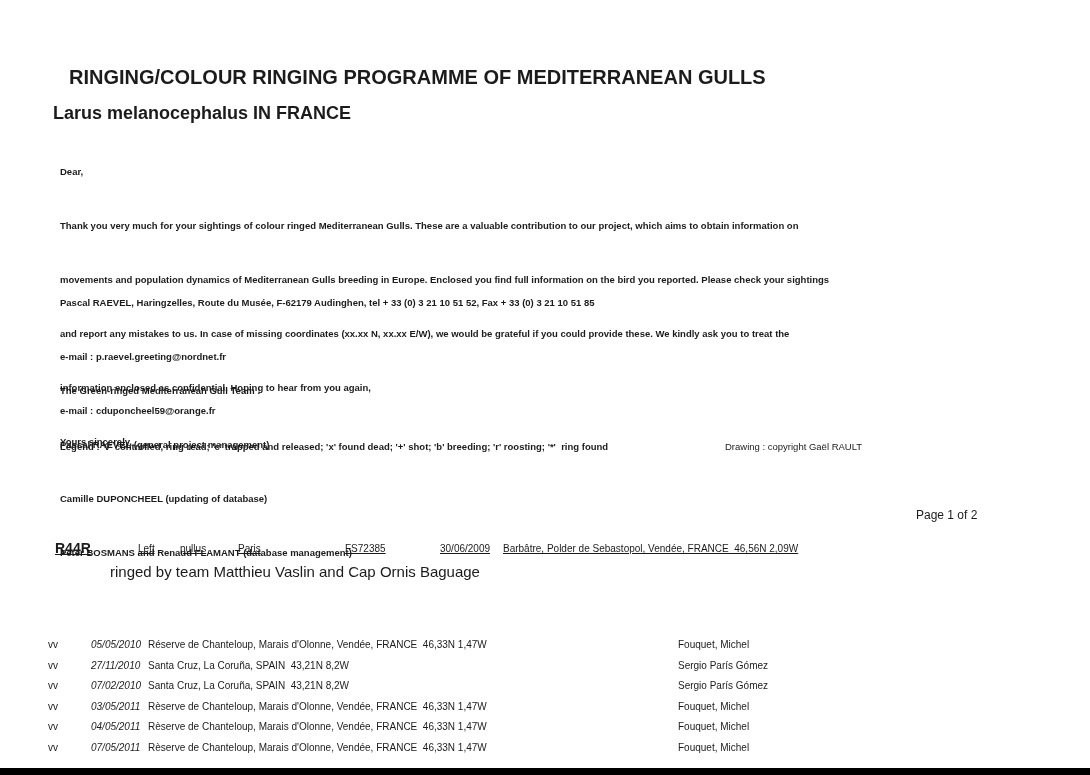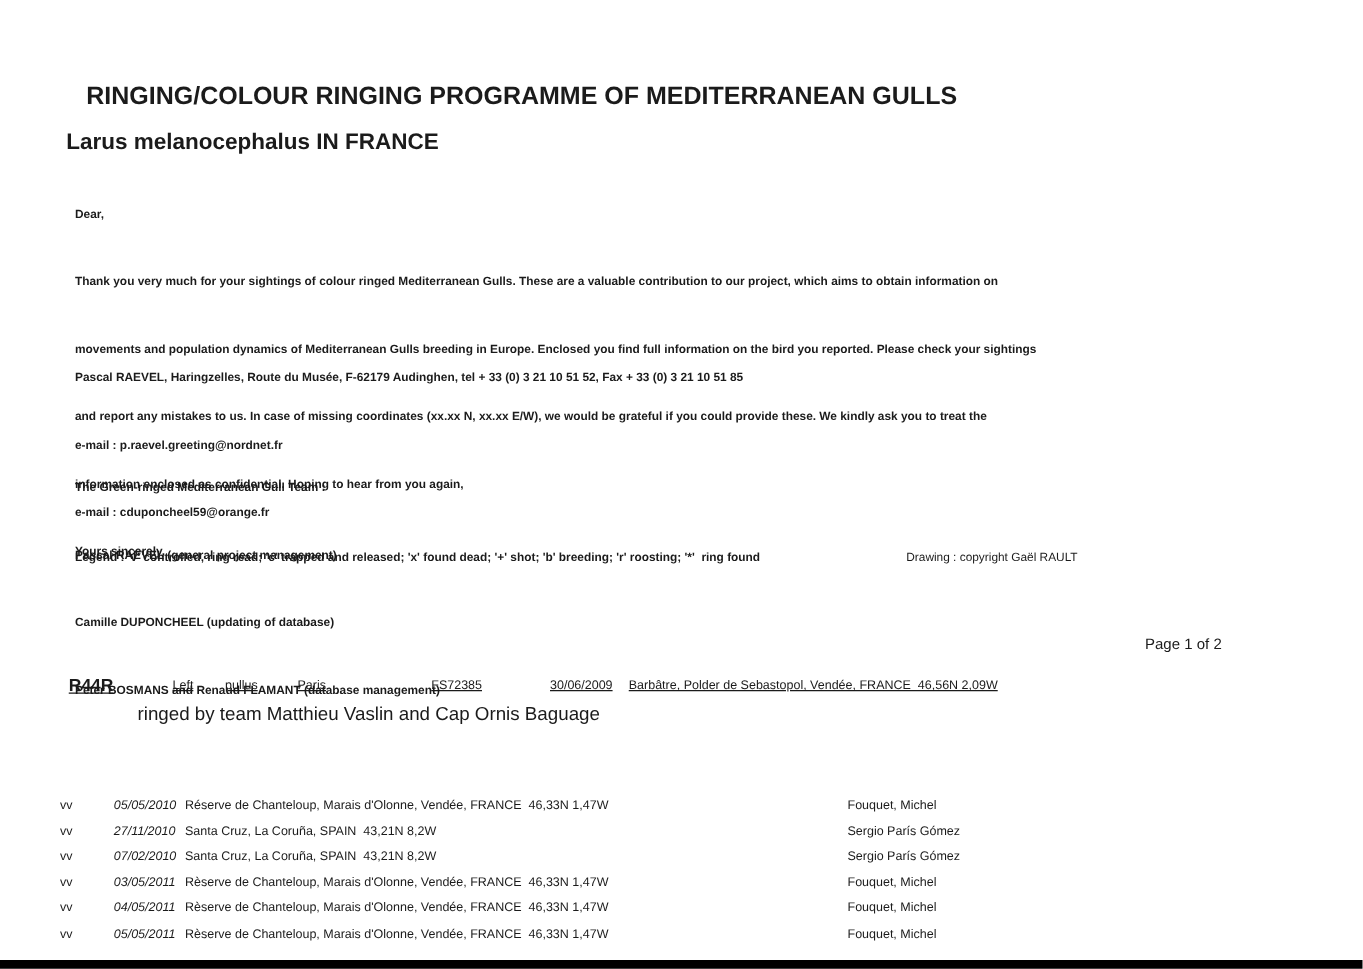--- a/index.html
+++ b/index.html
@@ -138,21 +138,21 @@
       <span class="cell-observer">Fouquet, Michel</span>
     </div>
     <div class="sighting-row">
       <span class="cell-code">vv</span>
       <span class="cell-date">04/05/2011</span>
       <span class="cell-place">Rèserve de Chanteloup, Marais d'Olonne, Vendée, FRANCE  46,33N 1,47W</span>
       <span class="cell-observer">Fouquet, Michel</span>
     </div>
     <div class="sighting-row">
       <span class="cell-code">vv</span>
-      <span class="cell-date">05/05/2011</span>
+      <span class="cell-date">07/05/2011</span>
       <span class="cell-place">Rèserve de Chanteloup, Marais d'Olonne, Vendée, FRANCE  46,33N 1,47W</span>
       <span class="cell-observer">Fouquet, Michel</span>
     </div>
   </div>
 
   <div class="footer-bar"></div>
 
 </div>
 
 </body></html>

